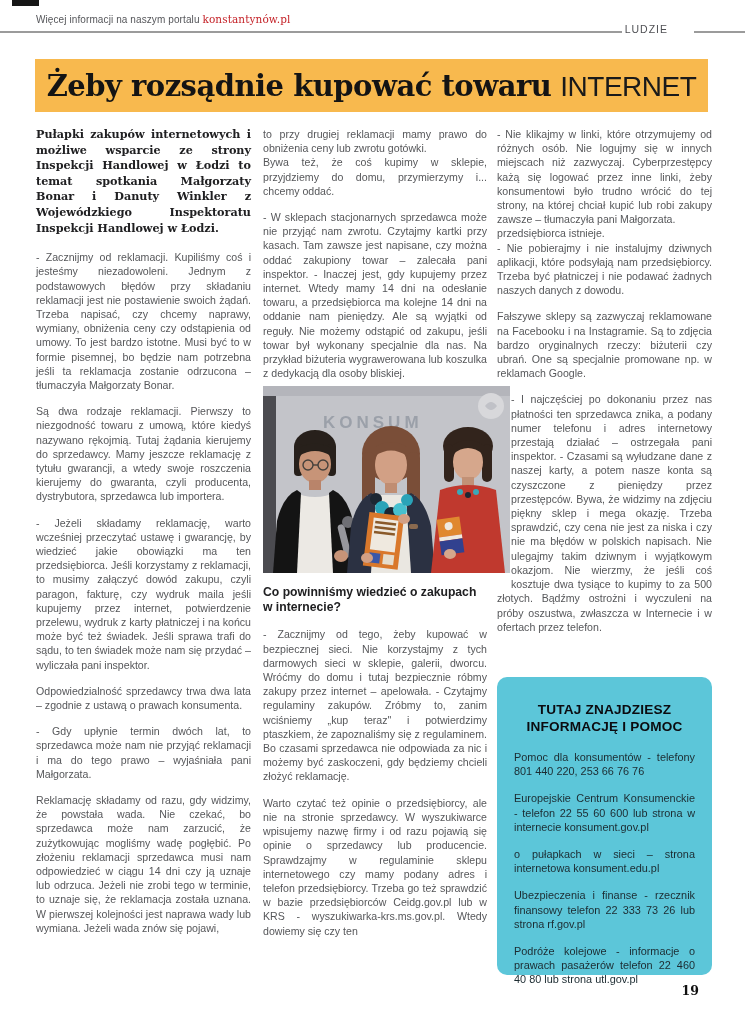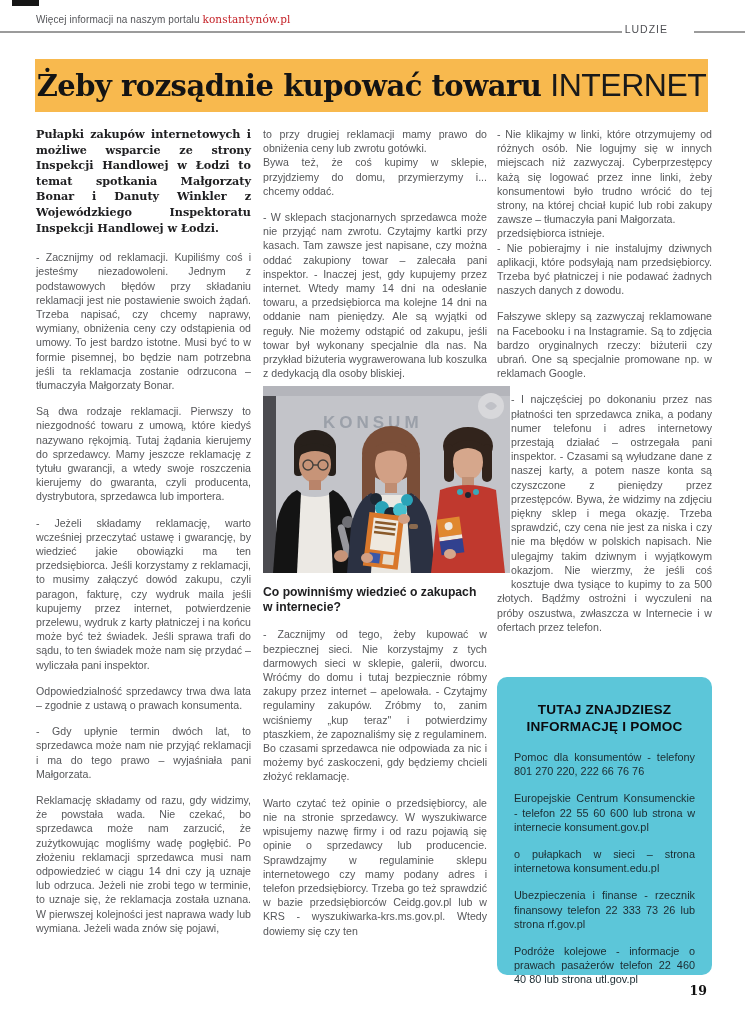--- a/index.html
+++ b/index.html
@@ -16,21 +16,21 @@
   .section-label{position:absolute;right:77px;top:23px;font-size:10.5px;color:#4f5054;letter-spacing:1px;}
   .rule{position:absolute;top:31px;height:2px;background:#9b9b9b;}
   .rule-left{left:0;width:622px;}
   .rule-right{left:694px;width:51px;}
   
   .title-banner{
     position:absolute;left:35px;top:59px;width:673px;height:53px;background:#f8b94e;
     display:flex;align-items:center;justify-content:center;white-space:nowrap;
   }
   .t-serif{font-family:"DejaVu Serif",serif;font-weight:bold;font-size:29px;color:#141414;letter-spacing:-.5px;}
-  .t-sans{font-family:"Liberation Sans",sans-serif;font-weight:400;font-size:32px;color:#1a1a1a;margin-left:9px;letter-spacing:-.5px;}
+  .t-sans{font-family:"Liberation Sans",sans-serif;font-weight:400;font-size:28px;color:#1a1a1a;margin-left:9px;letter-spacing:-.5px;}
   
   .col{position:absolute;top:127px;}
   .col1{left:36px;width:215px;}
   .col2{left:263px;width:224px;}
   .col3{left:497px;width:215px;}
   .col p{
     margin:0 0 12px;font-size:10.6px;line-height:14.2px;color:#56575a;
     text-align:justify;
   }
   .col p.tight{margin-bottom:0;}
@@ -53,21 +53,21 @@
     background:#5cc6d9;border-radius:10px;padding:25px 17px 0;box-sizing:border-box;
   }
   .box-title{
     text-align:center;font-weight:bold;font-size:13.6px;line-height:16.5px;
     color:#0b0b10;letter-spacing:.2px;margin-bottom:15px;
   }
   .info-box p{
     margin:0 0 13px;font-size:10.9px;line-height:14.2px;color:#1c2b31;text-align:justify;
   }
   .page-number{
-    position:absolute;right:38px;top:983px;
+    position:absolute;right:46px;top:983px;
     font-family:"DejaVu Serif",serif;font-weight:bold;font-size:12.5px;color:#101010;
   }
 </style>
 </head>
 <body>
 
 <div class="page">
 
   <div class="crop-mark"></div>
 
@@ -188,21 +188,21 @@
     <p>- Nie pobierajmy i nie instalujmy dziwnych aplikacji, które podsyłają nam przedsiębiorcy. Trzeba być płatniczej i nie podawać żadnych naszych danych z dowodu.</p>
     <p>Fałszywe sklepy są zazwyczaj reklamowane na Facebooku i na Instagramie. Są to zdjęcia bardzo oryginalnych rzeczy: biżuterii czy ubrań. One są specjalnie promowane np. w reklamach Google.</p>
     <p><span class="photo-spacer"></span><span>- I najczęściej po dokonaniu przez nas płatności ten sprzedawca znika, a podany numer telefonu i adres internetowy przestają działać – ostrzegała pani inspektor. - Czasami są wyłudzane dane z naszej karty, a potem nasze konta są czyszczone z pieniędzy przez przestępców. Bywa, że widzimy na zdjęciu piękny sklep i mega okazję. Trzeba sprawdzić, czy cena nie jest za niska i czy nie ma błędów w polskich napisach. Nie ulegajmy takim dziwnym i wyjątkowym okazjom. Nie wierzmy, że jeśli coś kosztuje dwa tysiące to kupimy to za 500 złotych. Bądźmy ostrożni i wyczuleni na próby oszustwa, zwłaszcza w Internecie i w ofertach przez telefon.</span></p>
   </section>
 
   <aside class="info-box">
     <div class="box-title">
       <div>TUTAJ ZNAJDZIESZ</div>
       <div>INFORMACJĘ I POMOC</div>
     </div>
-    <p>Pomoc dla konsumentów - telefony 801 270 220, 222 66 76 76</p>
+    <p>Pomoc dla konsumentów - telefony 801 440 220, 253 66 76 76</p>
     <p>Europejskie Centrum Konsumenckie - telefon 22 55 60 600 lub strona w internecie konsument.gov.pl</p>
     <p>o pułapkach w sieci – strona internetowa konsument.edu.pl</p>
     <p>Ubezpieczenia i finanse - rzecznik finansowy telefon 22 333 73 26 lub strona rf.gov.pl</p>
     <p>Podróże kolejowe - informacje o prawach pasażerów telefon 22 460 40 80 lub strona utl.gov.pl</p>
   </aside>
 
   <div class="page-number">19</div>
 
 </div>
 

